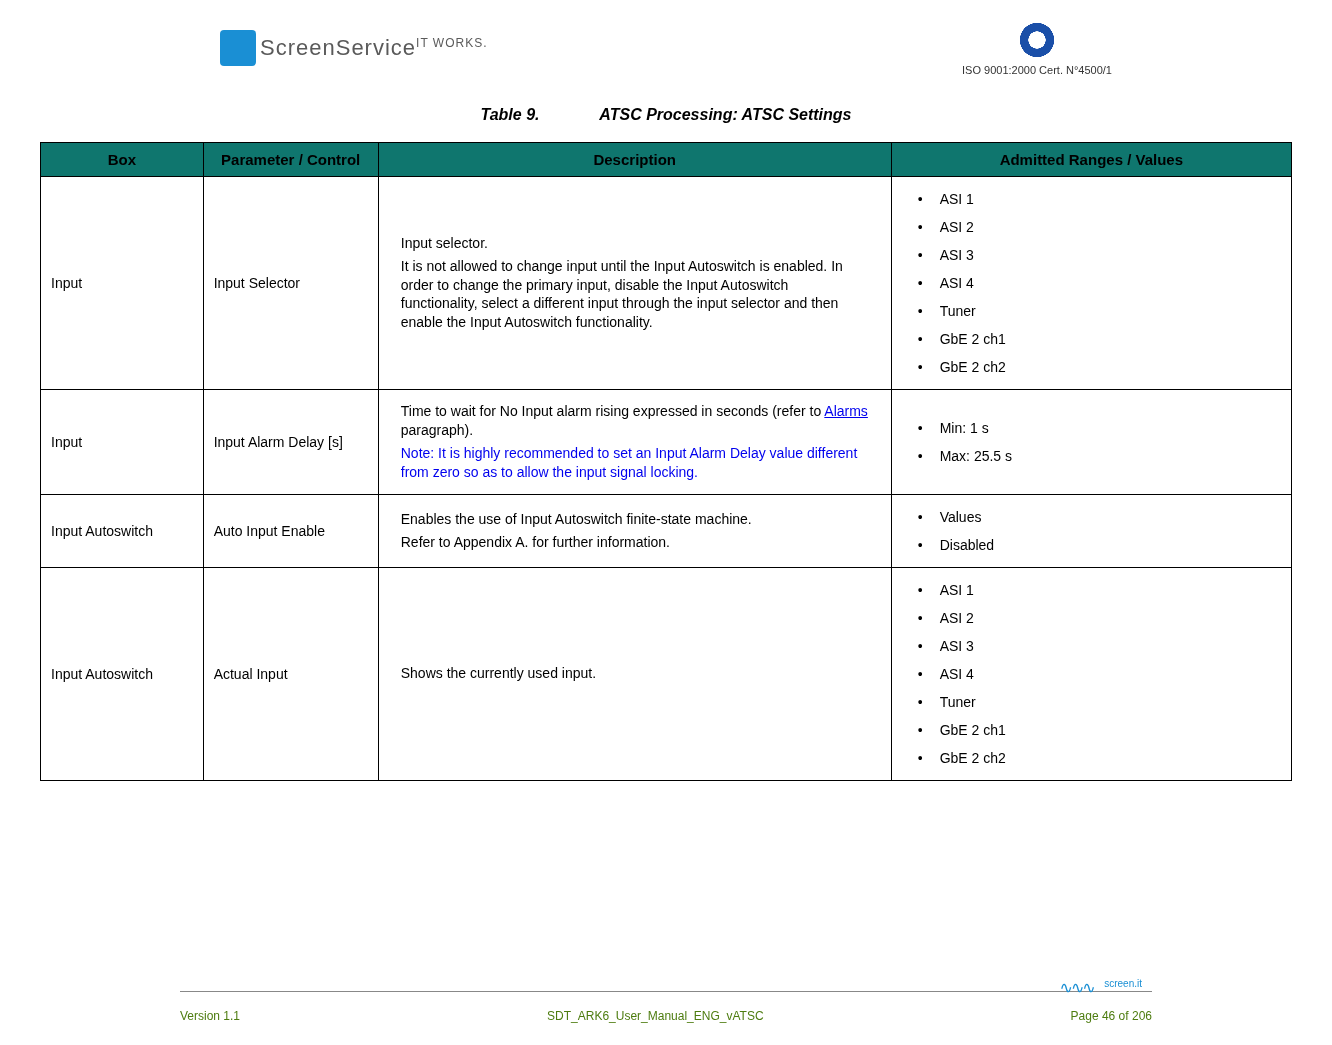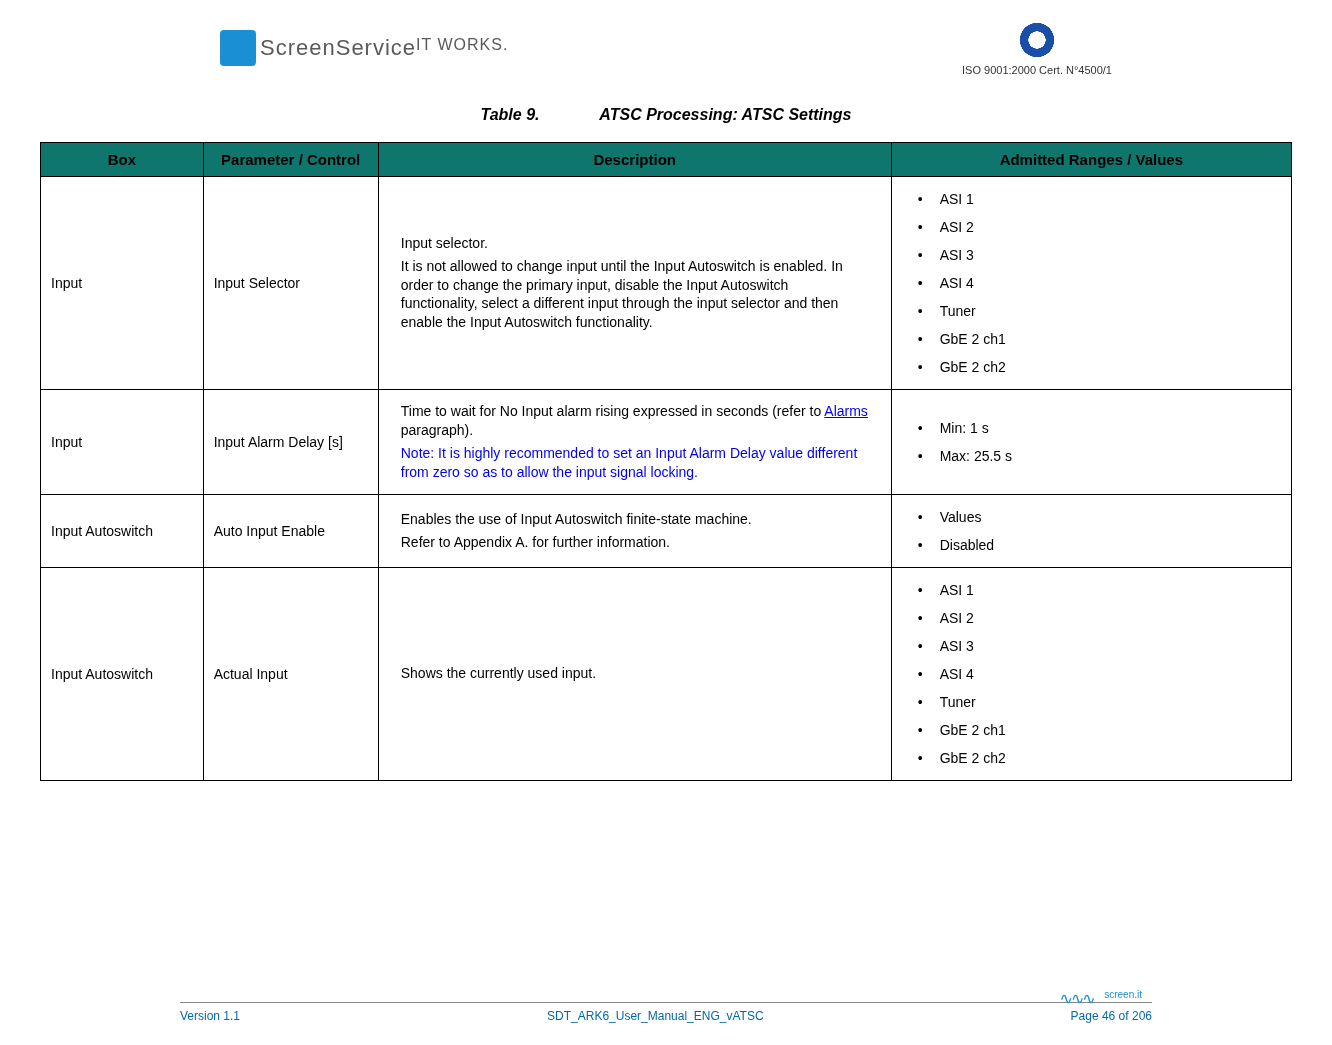--- a/index.html
+++ b/index.html
@@ -38,21 +38,21 @@
     line-height: 1;
   }
   .logo-main {
     font-family: Arial, sans-serif;
     font-size: 22px;
     font-weight: 400;
     letter-spacing: 1px;
     color: #5a5a5a;
   }
   .logo-sub {
-    font-size: 16px;
+    font-size: 12px;
     color: #5a5a5a;
     text-align: center;
     letter-spacing: 1px;
   }
   .logo-right {
     text-align: center;
   }
   .iso-badge {
     width: 40px;
     height: 40px;
@@ -118,21 +118,21 @@
     position: absolute;
     bottom: 22px;
     left: 40px;
     right: 40px;
   }
   .footer-line-wrap {
     padding: 0 140px;
   }
   .footer-line {
     border-bottom: 1px solid #888;
-    margin-bottom: 6px;
+    margin-bottom: 17px;
     position: relative;
   }
   .footer-sig {
     position: absolute;
     right: 10px;
     bottom: -6px;
     font-size: 16px;
     color: #1a8fd4;
   }
   .footer-sig .wave {
@@ -142,21 +142,21 @@
   .footer-sig .screenit {
     font-size: 10px;
     vertical-align: super;
     margin-left: 6px;
   }
   .footer-row {
     display: flex;
     justify-content: space-between;
     padding: 0 140px;
     font-size: 12px;
-    color: #0369a1;
+    color: #4d7c0f;
   }
 </style>
 </head>
 <body>
 
 <div class="header">
   <div class="logo-left">
     <div class="logo-box"></div>
     <div class="logo-text">
       <span class="logo-main">ScreenService</span>

